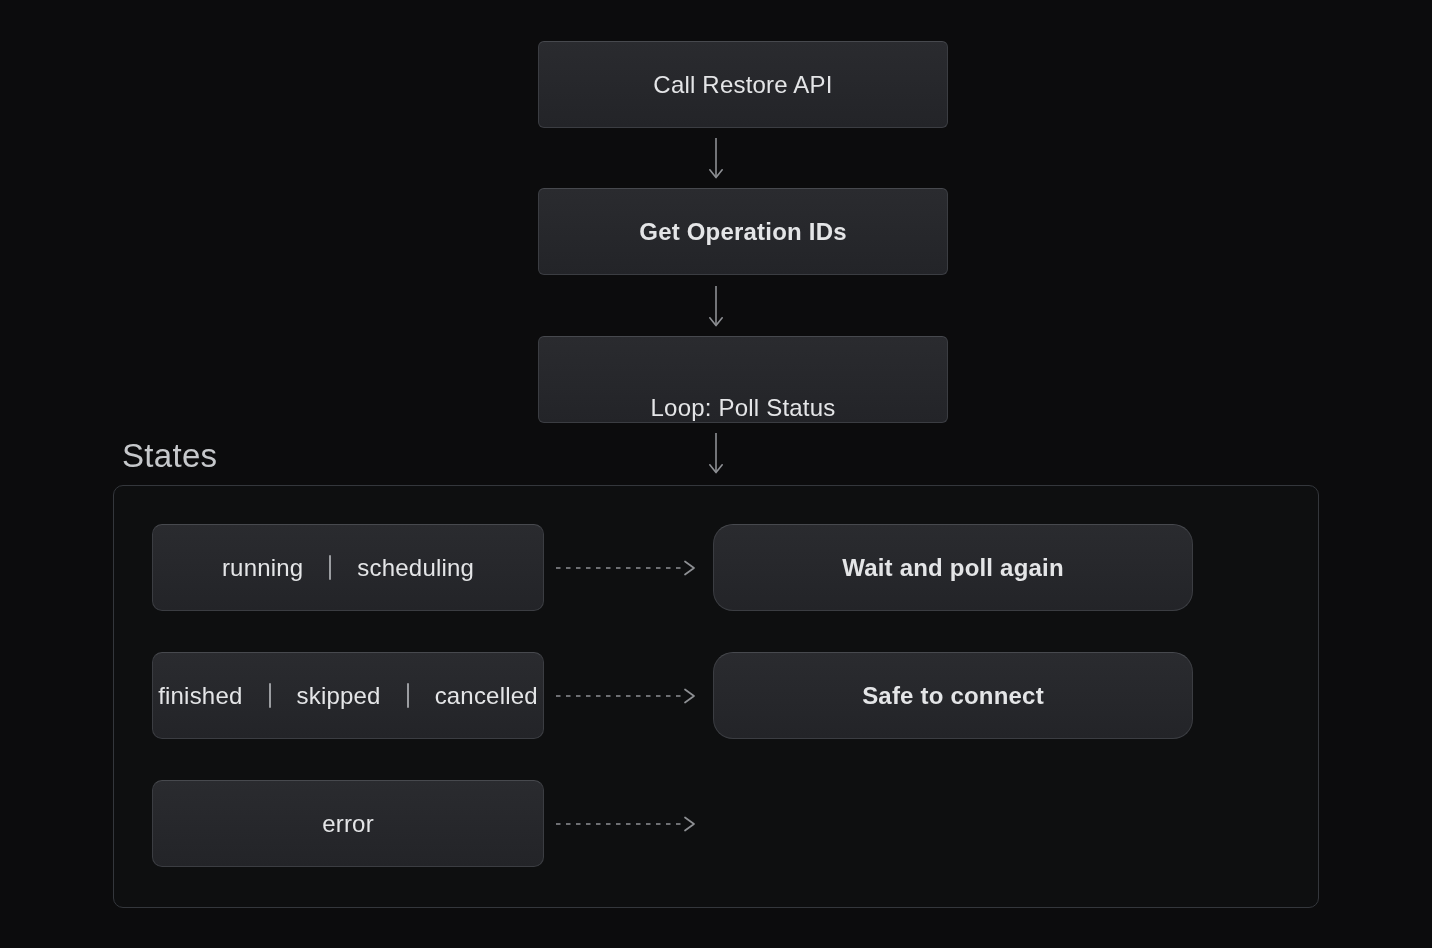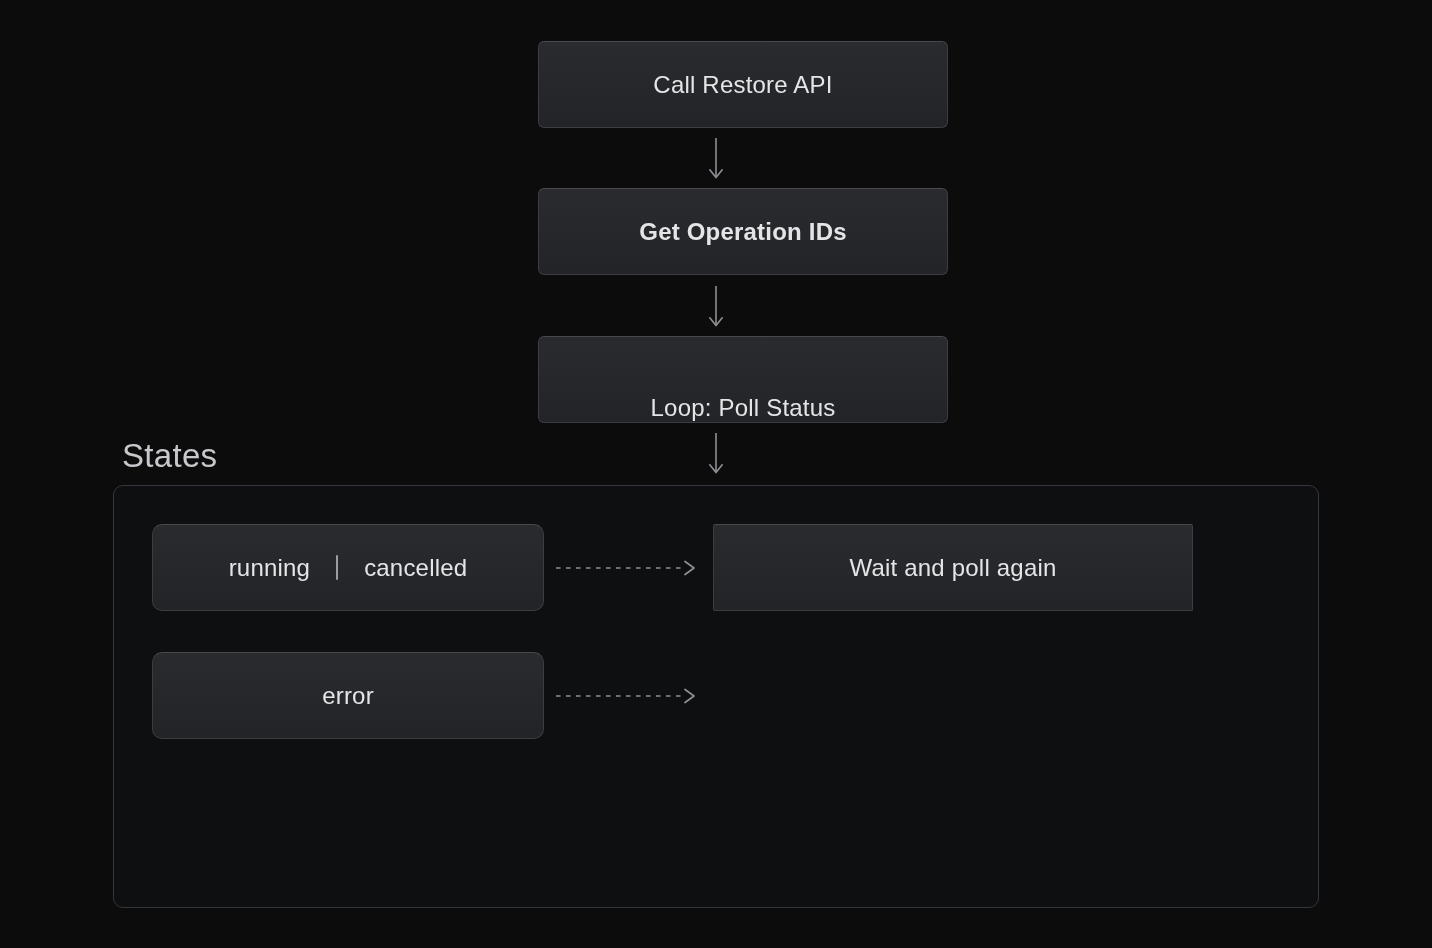--- a/index.html
+++ b/index.html
@@ -84,30 +84,31 @@
     align-items:center;
     justify-content:center;
     gap:26px;
     color:var(--node-text);
     font-size:24px;
     letter-spacing:0.2px;
   }
   .outcome-box{
     width:480px;
     height:87px;
-    border-radius:2px;
+    border-radius:20px;
     background:linear-gradient(180deg,var(--node-top) 0%,var(--node-bottom) 100%);
     border:1px solid var(--node-border);
     border-top-color:var(--node-border-top);
     display:flex;
     align-items:center;
     justify-content:center;
     color:var(--node-text);
     font-size:24px;
     letter-spacing:0.2px;
+    font-weight:bold;
   }
   .sep{
     display:inline-block;
     width:2px;
     height:25px;
     background:var(--sep);
     border-radius:1px;
   }
   .h-arrow-wrap{
     width:169px;
@@ -151,40 +152,58 @@
   </svg>
 
   <div class="states-title">States</div>
 
   <div class="states-container">
 
     <div class="state-row">
       <div class="state-box">
         <span>running</span>
         <span class="sep"></span>
-        <span>cancelled</span>
+        <span>scheduling</span>
       </div>
       <div class="h-arrow-wrap">
         <svg width="169" height="20" viewBox="0 0 169 20">
           <line x1="12" y1="10" x2="140" y2="10" stroke="#8e9094" stroke-width="1.7" stroke-dasharray="4.5 5.5"></line>
           <path d="M141 3.5 L150 10 L141 16.5" fill="none" stroke="#8e9094" stroke-width="1.7" stroke-linecap="round" stroke-linejoin="round"></path>
         </svg>
       </div>
       <div class="outcome-box">
         <span>Wait and poll again</span>
       </div>
     </div>
 
-
     <div class="state-row">
       <div class="state-box">
-        <span>error</span>
+        <span>finished</span>
+        <span class="sep"></span>
+        <span>skipped</span>
+        <span class="sep"></span>
+        <span>cancelled</span>
       </div>
       <div class="h-arrow-wrap">
         <svg width="169" height="20" viewBox="0 0 169 20">
           <line x1="12" y1="10" x2="140" y2="10" stroke="#8e9094" stroke-width="1.7" stroke-dasharray="4.5 5.5"></line>
           <path d="M141 3.5 L150 10 L141 16.5" fill="none" stroke="#8e9094" stroke-width="1.7" stroke-linecap="round" stroke-linejoin="round"></path>
         </svg>
       </div>
+      <div class="outcome-box">
+        <span>Safe to connect</span>
+      </div>
     </div>
 
+    <div class="state-row">
+      <div class="state-box">
+        <span>error</span>
+      </div>
+      <div class="h-arrow-wrap">
+        <svg width="169" height="20" viewBox="0 0 169 20">
+          <line x1="12" y1="10" x2="140" y2="10" stroke="#8e9094" stroke-width="1.7" stroke-dasharray="4.5 5.5"></line>
+          <path d="M141 3.5 L150 10 L141 16.5" fill="none" stroke="#8e9094" stroke-width="1.7" stroke-linecap="round" stroke-linejoin="round"></path>
+        </svg>
+      </div>
+    </div>
+
   </div>
 </div>
 
 </body></html>

